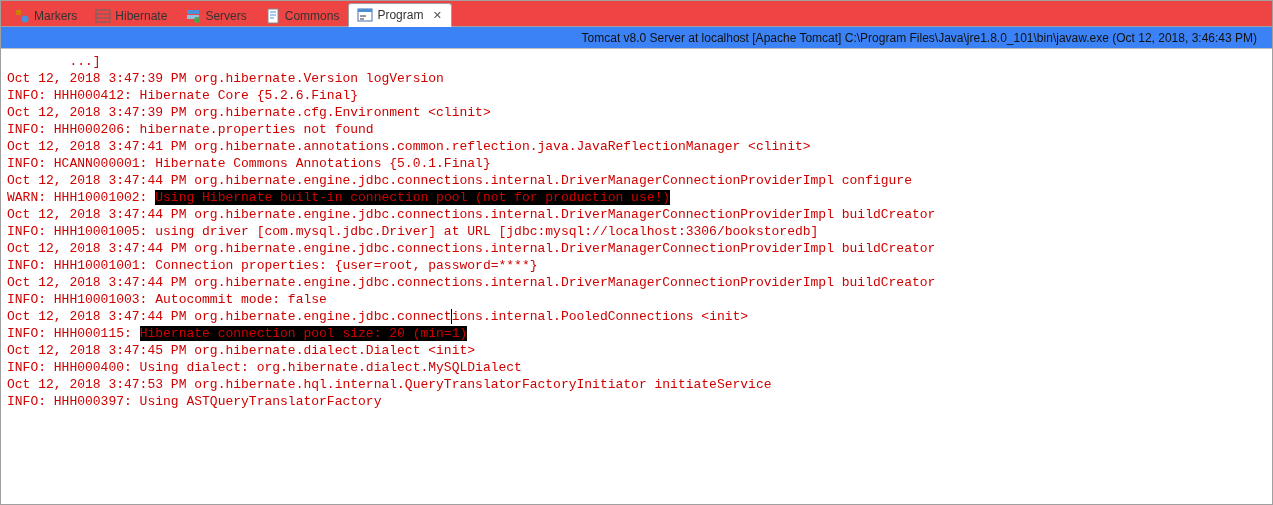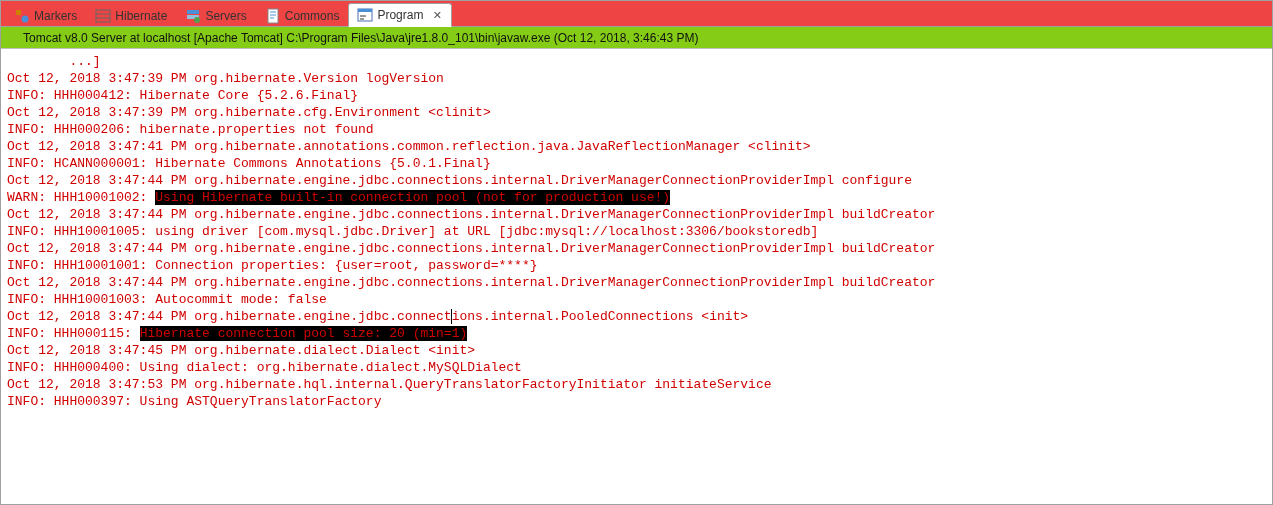--- a/index.html
+++ b/index.html
@@ -51,26 +51,27 @@
       width: 12px;
       height: 12px;
       display: inline-flex;
       align-items: center;
       justify-content: center;
       font-size: 11px;
       color: #555;
       margin-left: 4px;
     }
     .status-bar {
-      padding: 4px 22px;
+      padding: 4px 15px;
       font-size: 12px;
       color: #111;
       border-bottom: 1px solid #c0c0c0;
-      background: #84cc16;
+      background: #3b82f6;
       height: 22px;
+      text-align: right;
     }
     .console-out {
       font-family: Consolas, "Courier New", monospace;
       font-size: 13px;
       line-height: 17px;
       padding: 4px 6px;
       white-space: pre;
       color: #d00000;
       overflow: hidden;
     }

